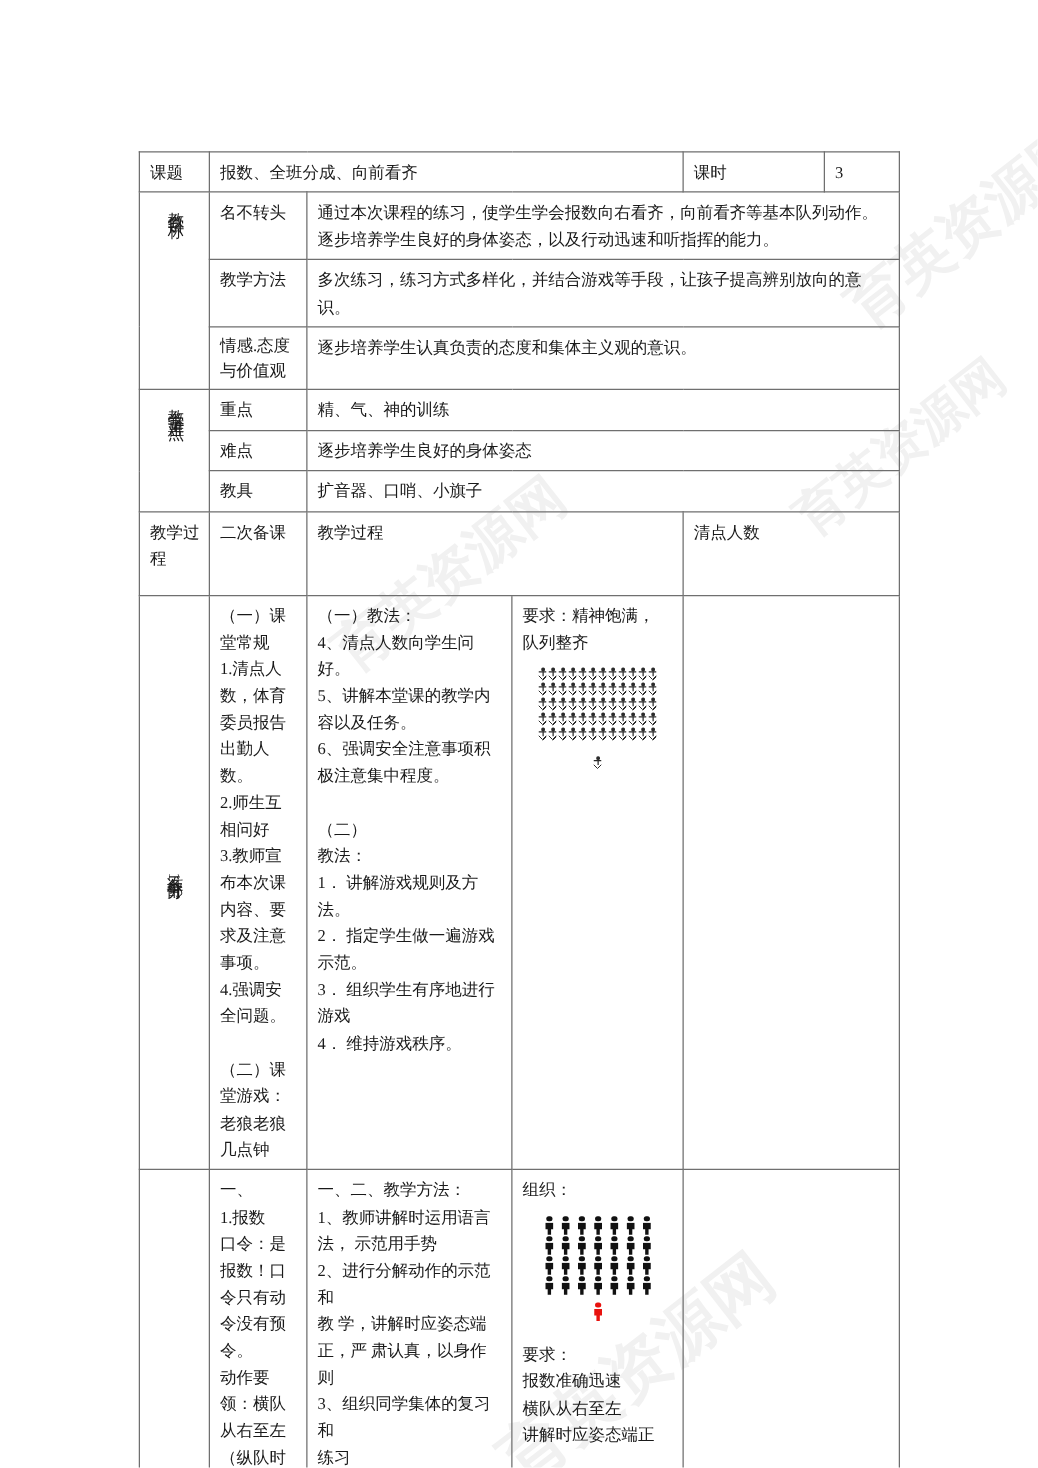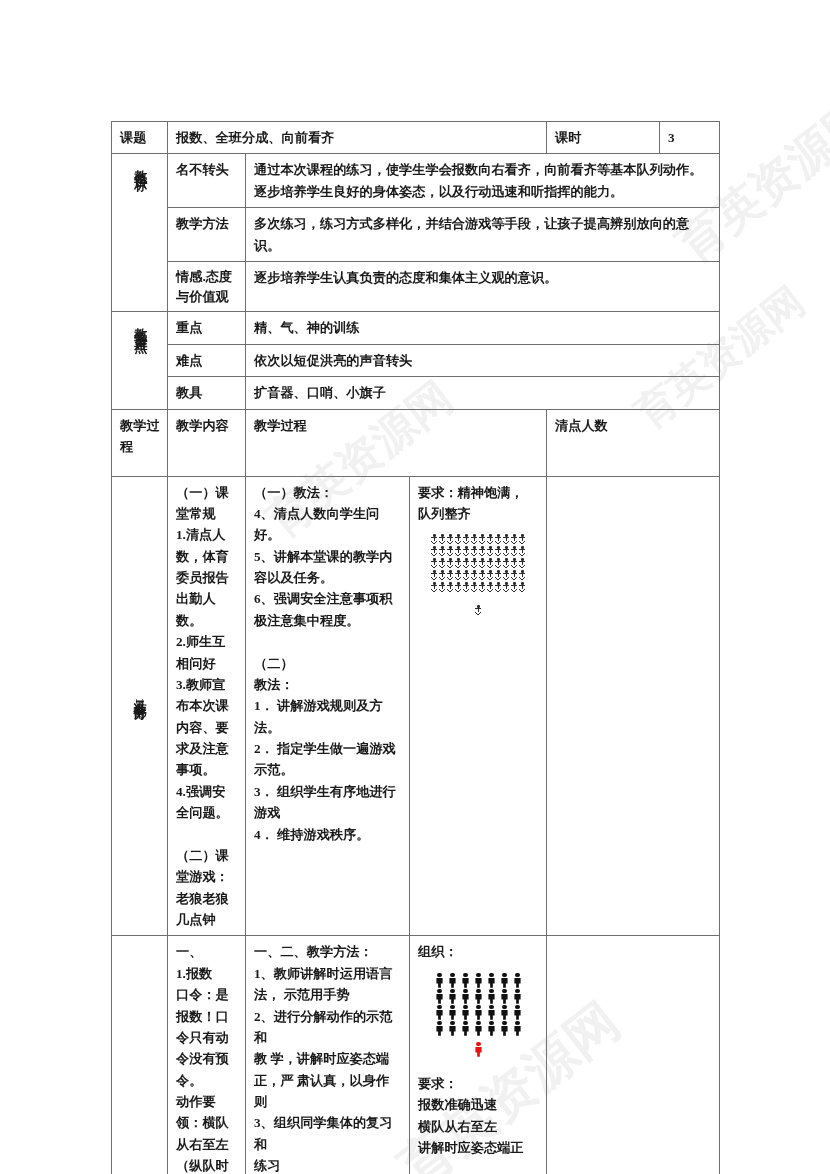--- a/index.html
+++ b/index.html
@@ -32,21 +32,20 @@
   .wm-2 { top: 330px; left: 620px; font-size: 40px; transform: rotate(-38deg); }
   .wm-3 { top: 430px; left: 250px; font-size: 44px; transform: rotate(-38deg); }
   .wm-4 { top: 1060px; left: 380px; font-size: 52px; transform: rotate(-38deg); }
 
   
   .page {
     position: absolute;
     left: 0; top: 0;
     width: 680px; height: 1174px;
     z-index: 2;
-    font-weight: bold;
   }
   table.lesson {
     position: absolute;
     left: 111px;
     top: 121px;
     width: 608px;
     border-collapse: collapse;
     table-layout: fixed;
     background: transparent;
   }
@@ -222,30 +221,30 @@
     <td rowspan="3" class="vmid center">
       <div class="vlabel-wrap">
         <div class="vtext-cjk">教学重难点</div>
       </div>
     </td>
     <td class="vmid">重点</td>
     <td class="vmid cell-text" colspan="4">精、气、神的训练</td>
   </tr>
   <tr>
     <td class="vmid">难点</td>
-    <td class="vmid cell-text" colspan="4">依次以短促洪亮的声音转头</td>
+    <td class="vmid cell-text" colspan="4">逐步培养学生良好的身体姿态</td>
   </tr>
   <tr>
     <td class="vmid">教具</td>
     <td class="vmid cell-text" colspan="4">扩音器、口哨、小旗子</td>
   </tr>
 
   <tr>
     <td class="vmid" style="height:56px">教学过程</td>
-    <td class="vmid">教学内容</td>
+    <td class="vmid">二次备课</td>
     <td class="vmid" colspan="2">教学过程</td>
     <td class="vmid" colspan="2">清点人数</td>
   </tr>
 
   <tr>
     <td class="vmid center" style="height:290px">
       <div class="vlabel-wrap">
         <div class="vtext-mixed">
           <span>准备部分</span><span>10’</span>
         </div>

